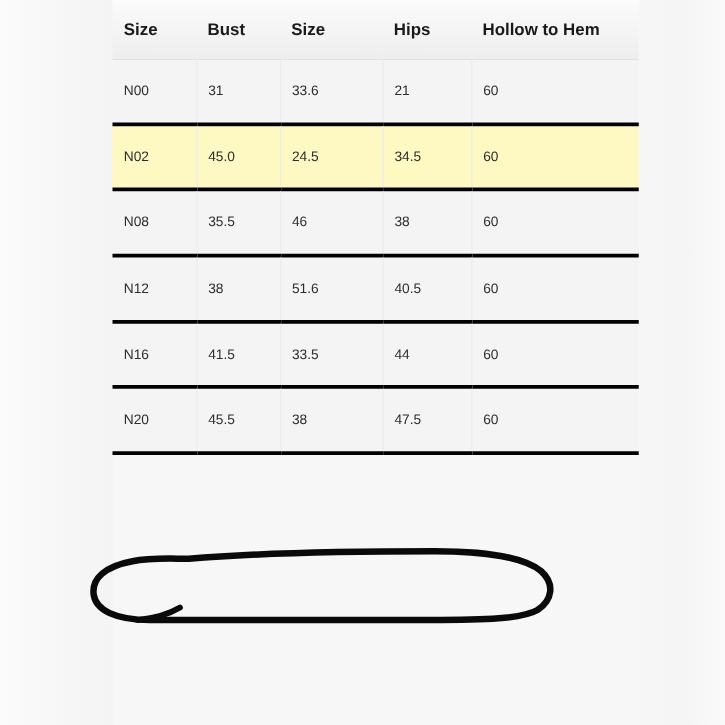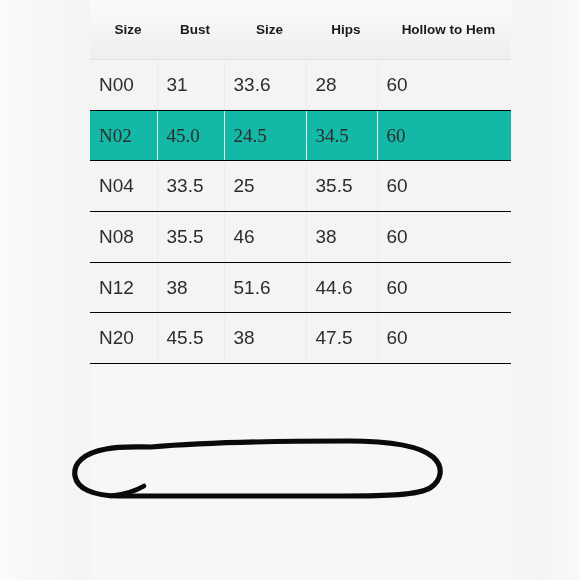--- a/index.html
+++ b/index.html
@@ -50,46 +50,46 @@
     color: #2b2b2b;
   }
 
   table.size-table col.c-size { width: 67px; }
   table.size-table col.c-bust { width: 67px; }
   table.size-table col.c-waist { width: 82px; }
   table.size-table col.c-hips { width: 71px; }
   table.size-table col.c-hem  { width: 134px; }
 
   thead th {
-    height: 59px;
+    height: 47px;
     padding: 0 0 0 9px;
-    text-align: center;
+    text-align: left;
     vertical-align: middle;
     font-weight: bold;
     font-size: 13.5px;
     color: #1a1a1a;
     background: linear-gradient(180deg, #fbfbfb 0%, #f3f3f3 62%, #eeeeee 100%);
     border-bottom: 1px solid #e2e2e2;
     white-space: nowrap;
   }
 
   tbody td {
     height: 49.7px;
     padding: 0 0 0 9px;
     vertical-align: middle;
-    font-size: 19px;
+    font-size: 11px;
     color: #2d2d2d;
     border-right: 1px solid #ececec;
-    border-bottom: 1px solid #000000;
+    border-bottom: 3px solid #000000;
     white-space: nowrap;
   }
   tbody td:last-child { border-right: none; }
 
   tbody tr.shade td { background: #f4f4f4; }
-  tbody tr.plain td { background: #14b8a6; font-family: Liberation Serif, serif; }
+  tbody tr.plain td { background: #fef9c3; }
 
   
   #annotation {
     position: absolute;
     left: 58px;
     top: 430px;
     width: 400px;
     height: 80px;
     pointer-events: none;
   }
@@ -118,49 +118,49 @@
           <th>Size</th>
           <th>Hips</th>
           <th>Hollow to Hem</th>
         </tr>
       </thead>
       <tbody id="table-body">
           <tr class="shade">
             <td>N00</td>
             <td>31</td>
             <td>33.6</td>
-            <td>28</td>
+            <td>21</td>
             <td>60</td>
           </tr>
           <tr class="plain">
             <td>N02</td>
             <td>45.0</td>
             <td>24.5</td>
             <td>34.5</td>
-            <td>60</td>
-          </tr>
-          <tr class="shade">
-            <td>N04</td>
-            <td>33.5</td>
-            <td>25</td>
-            <td>35.5</td>
             <td>60</td>
           </tr>
           <tr class="shade">
             <td>N08</td>
             <td>35.5</td>
             <td>46</td>
             <td>38</td>
             <td>60</td>
           </tr>
           <tr class="shade">
             <td>N12</td>
             <td>38</td>
             <td>51.6</td>
-            <td>44.6</td>
+            <td>40.5</td>
+            <td>60</td>
+          </tr>
+          <tr class="shade">
+            <td>N16</td>
+            <td>41.5</td>
+            <td>33.5</td>
+            <td>44</td>
             <td>60</td>
           </tr>
           <tr class="shade">
             <td>N20</td>
             <td>45.5</td>
             <td>38</td>
             <td>47.5</td>
             <td>60</td>
           </tr>
         </tbody>

